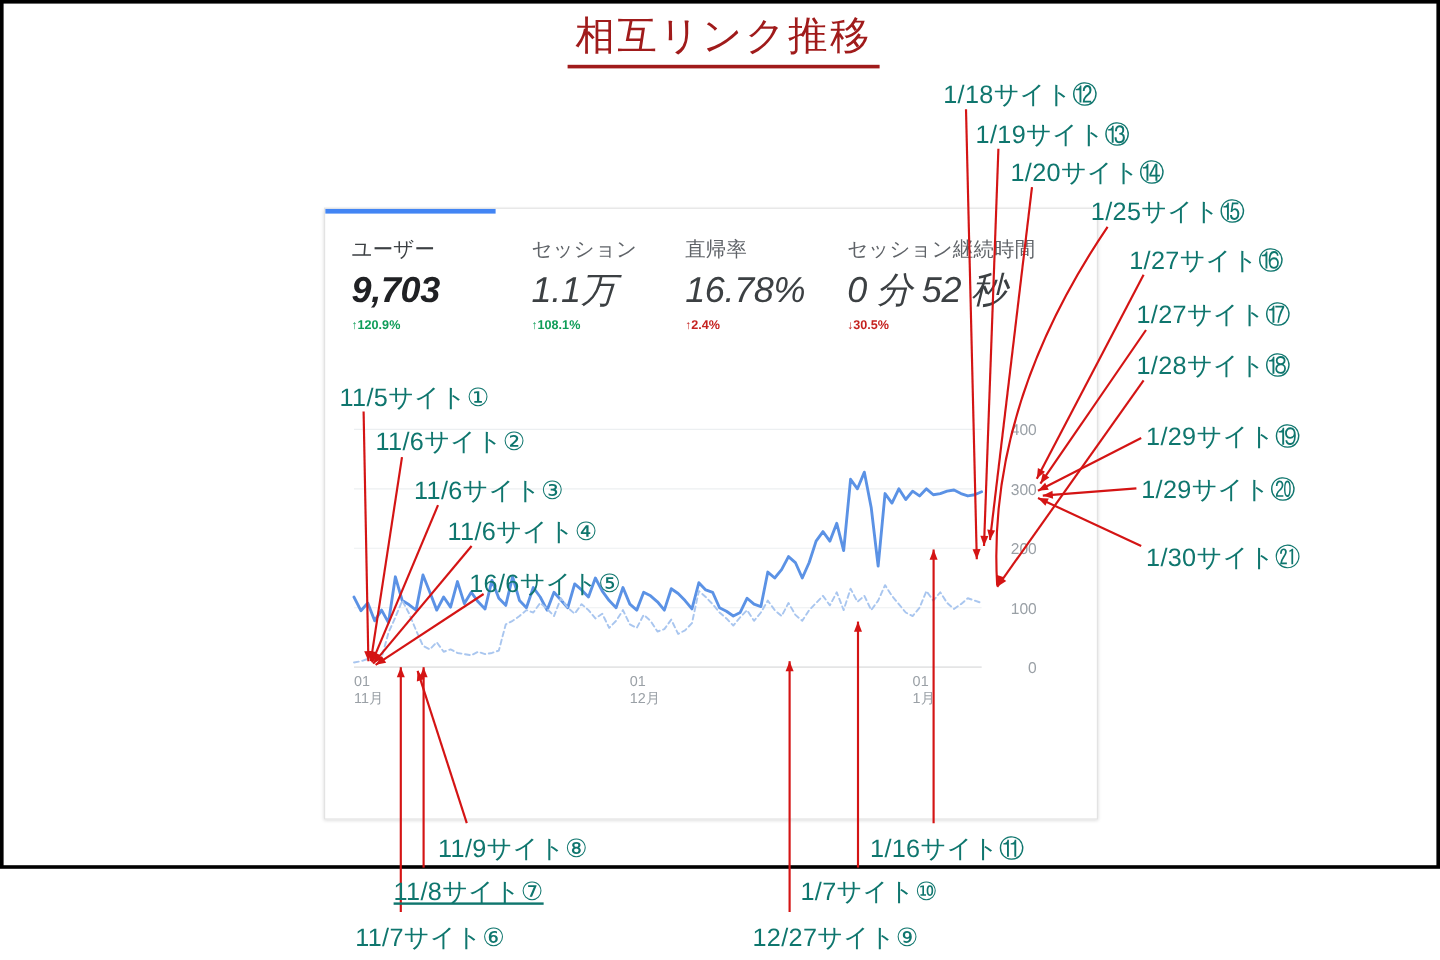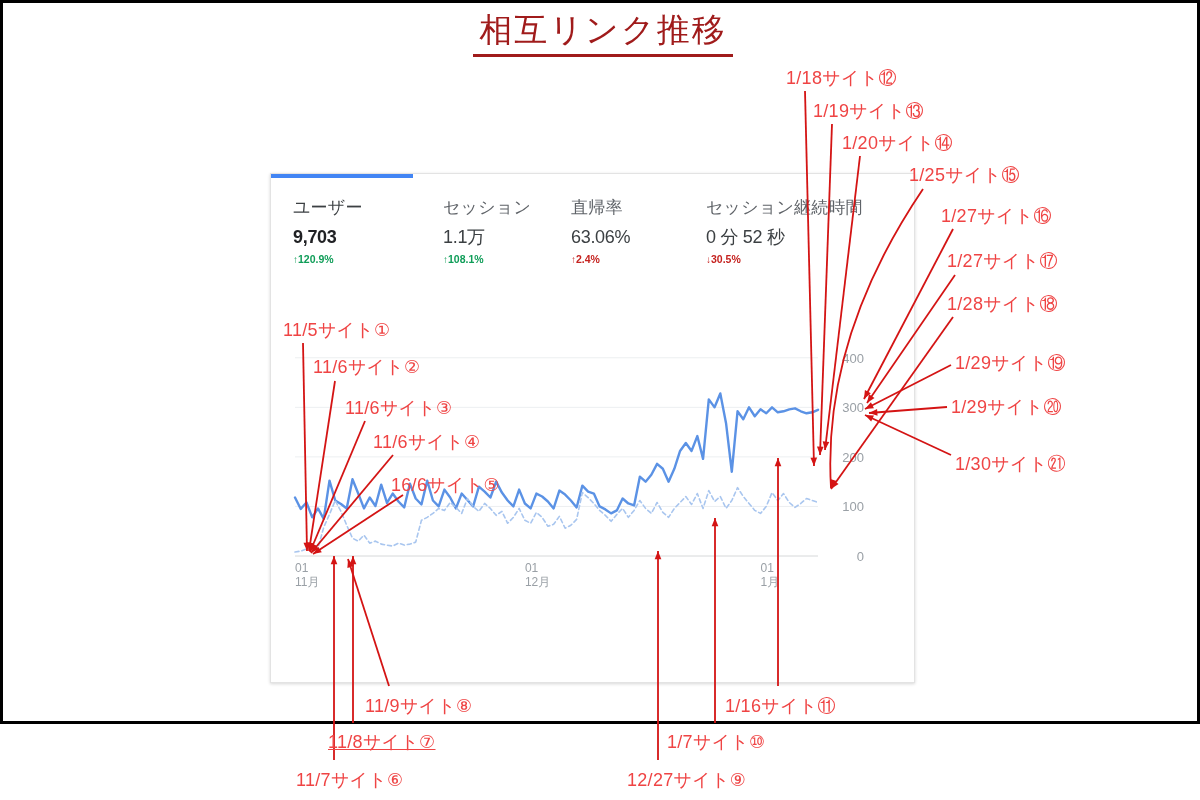--- a/index.html
+++ b/index.html
@@ -64,26 +64,27 @@
   .metric.m2{width:135px;}
   .metric.m3{width:200px;}
   .metric-label{
     font-size:17px;color:#5f6368;
     letter-spacing:.2px;
     margin-bottom:9px;
     white-space:nowrap;
   }
   .metric.m0 .metric-label{color:#3c4043;}
   .metric-value{
-    font-size:18px;
+    font-size:30px;
     color:#3c4043;
     font-weight:400;
     letter-spacing:-.3px;
     white-space:nowrap;
     line-height:1;
+    font-style:italic;
   }
   .metric.m0 .metric-value{font-weight:700;color:#202124;}
   .metric-delta{
     margin-top:7px;
     font-size:10.5px;
     white-space:nowrap;
     font-weight:700;
   }
   .metric-delta.up{color:#0f9d58;}
   .metric-delta.down{color:#c5221f;}
@@ -123,22 +124,22 @@
   }
 
   
   #annot-svg{
     position:absolute;left:0;top:0;
     width:1200px;height:800px;
     pointer-events:none;
   }
   .annot-label{
     position:absolute;
-    color:#ef4444;
-    font-size:18px;
+    color:#0f766e;
+    font-size:21px;
     white-space:nowrap;
     letter-spacing:.3px;
     line-height:1;
   }
 </style>
 </head>
 <body>
 
 <div id="canvas">
 
@@ -155,21 +156,21 @@
         <div class="metric-value">9,703</div>
         <div class="metric-delta up"><span class="delta-arrow">↑</span><span>120.9%</span></div>
       </div>
       <div class="metric m1">
         <div class="metric-label">セッション</div>
         <div class="metric-value">1.1万</div>
         <div class="metric-delta up"><span class="delta-arrow">↑</span><span>108.1%</span></div>
       </div>
       <div class="metric m2">
         <div class="metric-label">直帰率</div>
-        <div class="metric-value">63.06%</div>
+        <div class="metric-value">16.78%</div>
         <div class="metric-delta warn"><span class="delta-arrow">↑</span><span>2.4%</span></div>
       </div>
       <div class="metric m3">
         <div class="metric-label">セッション継続時間</div>
         <div class="metric-value">0 分 52 秒</div>
         <div class="metric-delta down"><span class="delta-arrow">↓</span><span>30.5%</span></div>
       </div>
     </div>
 
     <div id="chart-area">

